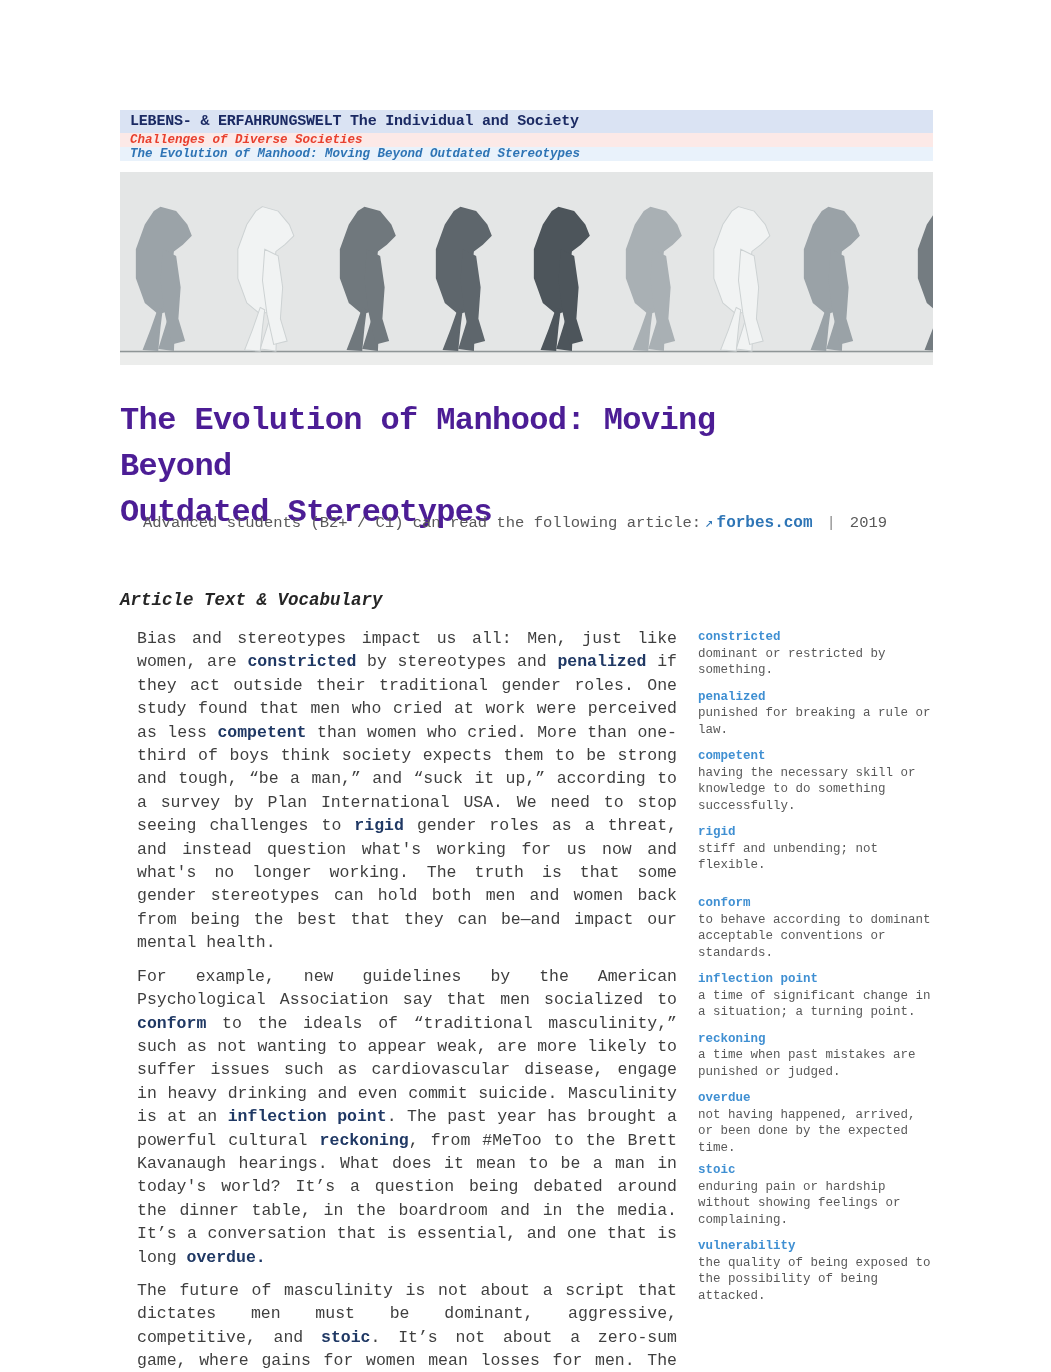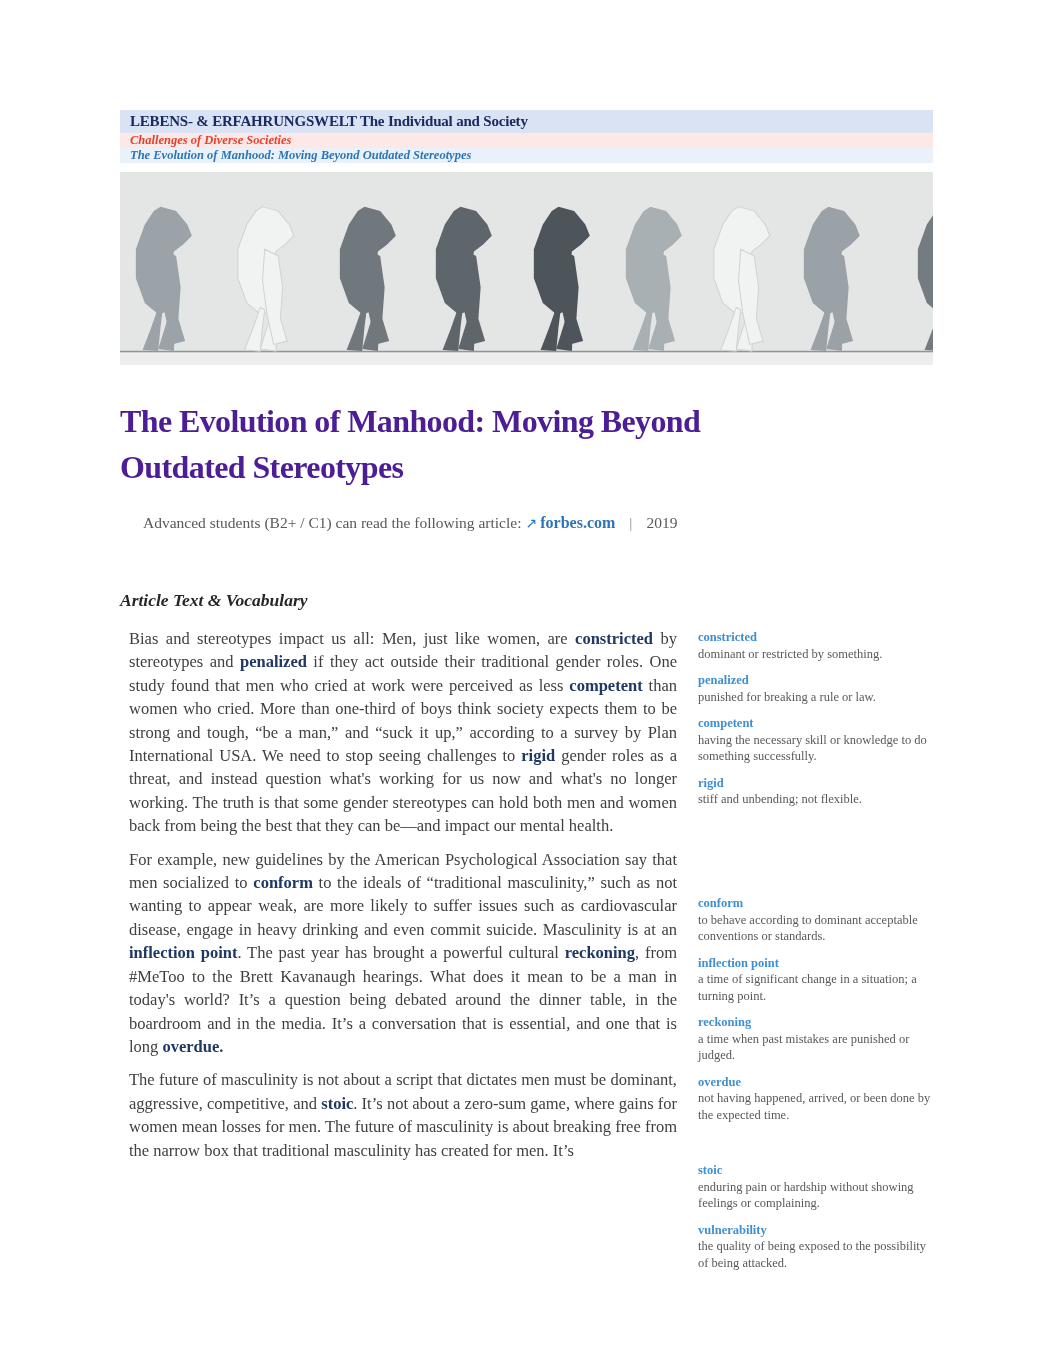--- a/index.html
+++ b/index.html
@@ -1,19 +1,19 @@
 <!DOCTYPE html>
 <html><head>
 <meta charset="utf-8">
 <style>
   * { margin:0; padding:0; box-sizing:border-box; }
   html,body { background:#ffffff; }
   .page {
     position:relative; width:1051px; height:1372px; background:#ffffff;
-    font-family:Liberation Serif, serif; overflow:hidden;
+    font-family:Liberation Mono, monospace; overflow:hidden;
   }
 
   
   .header { position:absolute; left:120px; top:110px; width:813px; }
   .band { padding:0 10px; }
   .band1 { background:#DAE3F3; color:#1B2A63; font-weight:800; font-size:15px; letter-spacing:-0.2px; padding:3px 10px 3px; }
   .band2 { background:#FCE9E7; color:#E8402E; font-style:italic; font-weight:700; font-size:12.5px; }
   .band3 { background:#E9F2FB; color:#2E74B5; font-style:italic; font-weight:700; font-size:12.5px; }
 
   
@@ -38,21 +38,21 @@
   .section-heading {
     position:absolute; left:120px; top:590px;
     font-size:17.5px; font-weight:700; font-style:italic; color:#262626;
   }
 
   
   .article {
     position:absolute; left:129px; top:627px; width:548px;
     font-size:16.5px; line-height:23.4px; color:#3F3F3F; text-align:justify;
   }
-  .article p { margin:0 0 10px 0; }
+  .article p { margin:0 0 10px 8px; }
   .article b { color:#1F3864; font-weight:700; }
 
   
   .vocab { position:absolute; left:698px; top:629px; width:238px; height:700px; }
   .vgroup { position:absolute; left:0; width:100%; }
   .vgroup-0 { top:0; }
   .vgroup-1 { top:266px; }
   .vgroup-2 { top:533px; }
   .ventry { margin-bottom:10px; }
   .vterm { color:#3F8FD2; font-weight:700; font-size:12.5px; line-height:16.5px; }

